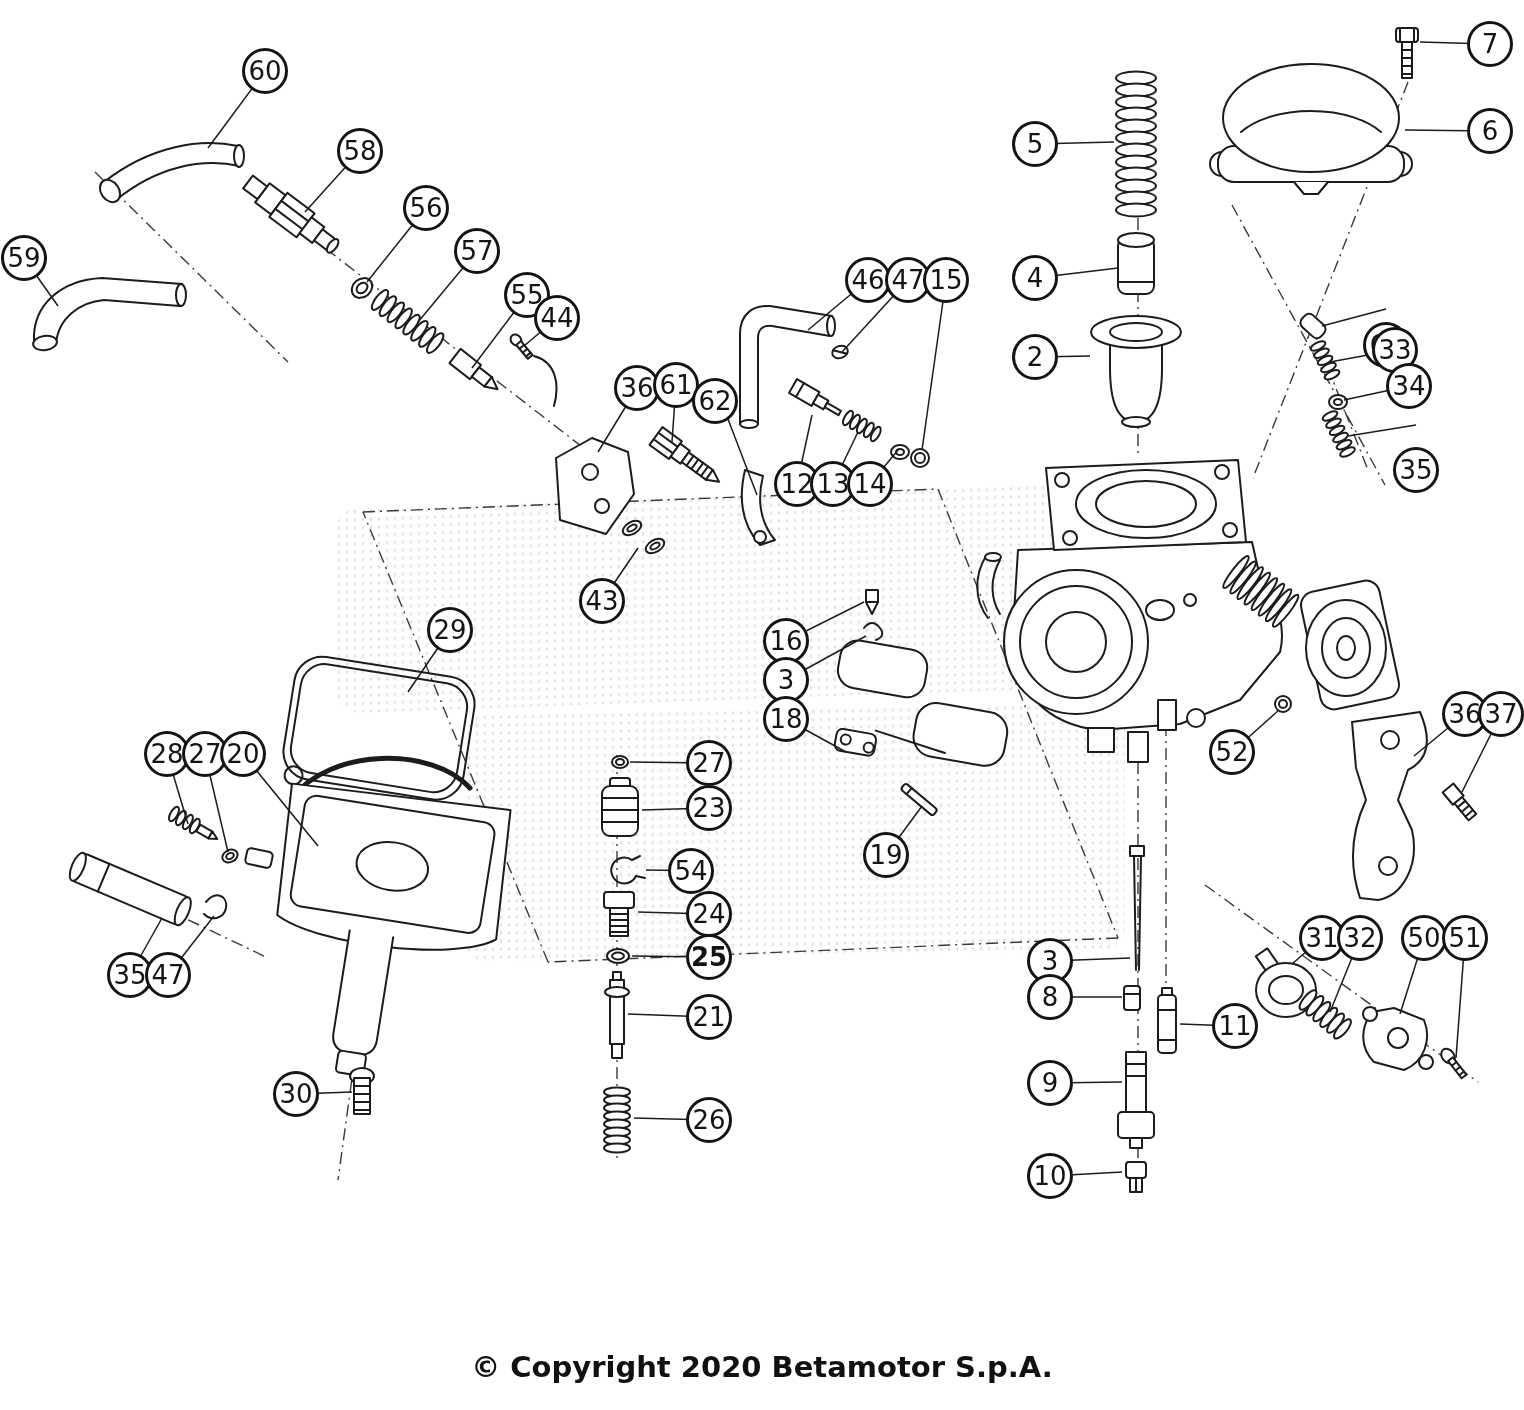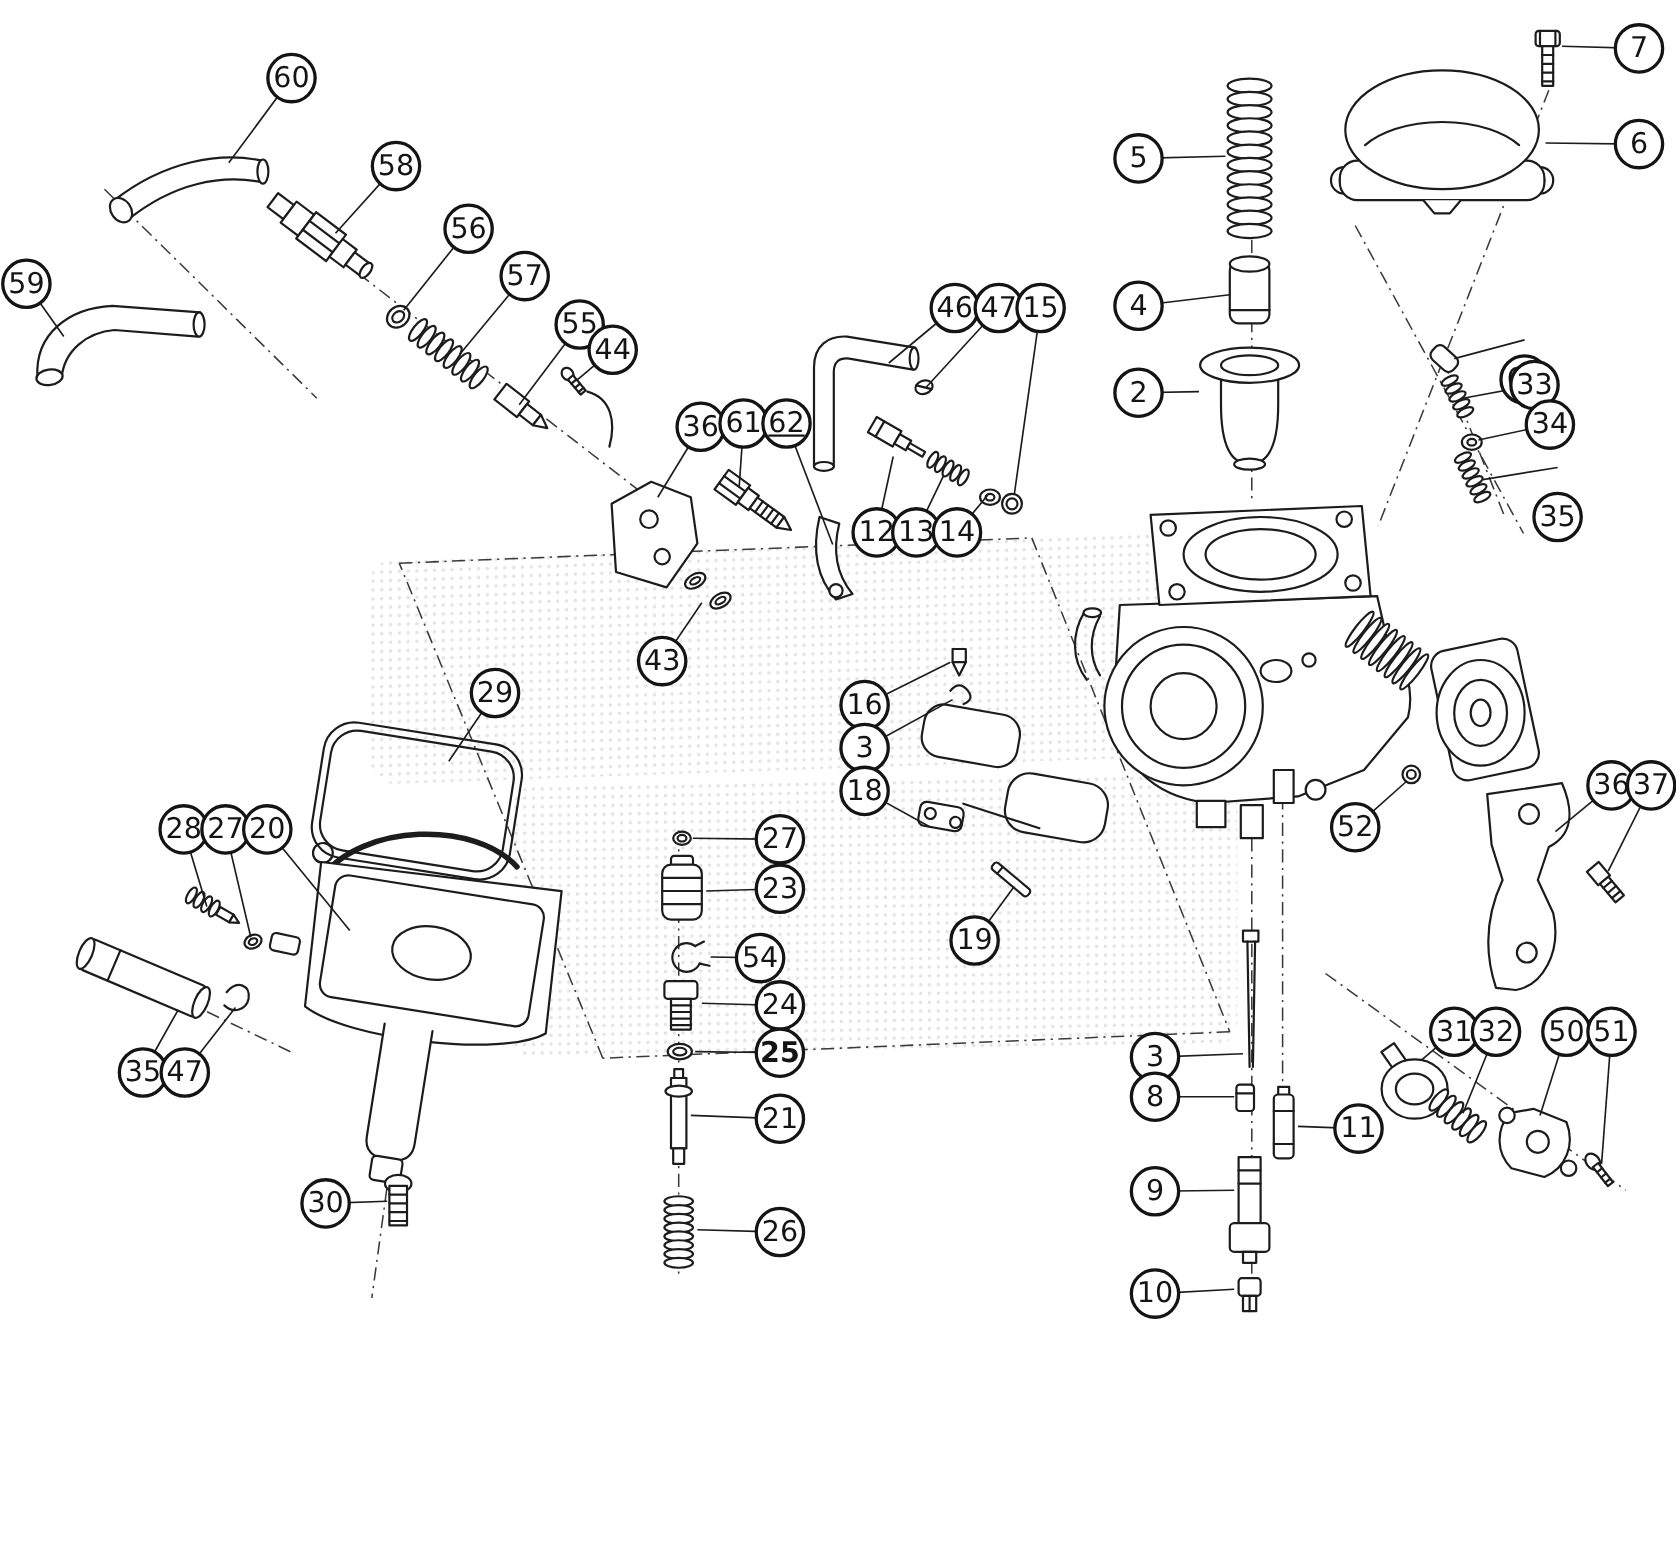--- a/index.html
+++ b/index.html
@@ -505,33 +505,34 @@
         <line x1="1322" y1="938" x2="1292" y2="964"></line>
         <line x1="1360" y1="938" x2="1330" y2="1012"></line>
         <line x1="1424" y1="938" x2="1400" y2="1014"></line>
         <line x1="1465" y1="938" x2="1456" y2="1058"></line>
         <line x1="130" y1="975" x2="162" y2="918"></line>
         <line x1="168" y1="975" x2="214" y2="916"></line>
         <line x1="296" y1="1094" x2="352" y2="1092"></line>
       </g>
   </svg>
 
+  <div class="copyright">© Copyright 2020 Betamotor S.p.A.</div>
 <div class="callout" style="left: 242px; top: 48px;">60</div>
     <div class="callout" style="left: 337px; top: 128px;">58</div>
     <div class="callout" style="left: 403px; top: 185px;">56</div>
     <div class="callout" style="left: 454px; top: 228px;">57</div>
     <div class="callout" style="left: 504px; top: 272px;">55</div>
     <div class="callout" style="left: 534px; top: 295px;">44</div>
     <div class="callout" style="left: 1px; top: 235px;">59</div>
     <div class="callout" style="left: 845px; top: 257px;">46</div>
     <div class="callout" style="left: 885px; top: 257px;">47</div>
     <div class="callout" style="left: 923px; top: 257px;">15</div>
     <div class="callout" style="left: 614px; top: 365px;">36</div>
     <div class="callout" style="left: 653px; top: 362px;">61</div>
-    <div class="callout" style="left: 692px; top: 362px; text-decoration: underline;">62</div>
+    <div class="callout" style="left: 692px; top: 378px;">62</div>
     <div class="callout" style="left: 774px; top: 461px;">12</div>
     <div class="callout" style="left: 810px; top: 461px;">13</div>
     <div class="callout" style="left: 847px; top: 461px;">14</div>
     <div class="callout" style="left: 1012px; top: 121px;">5</div>
     <div class="callout" style="left: 1012px; top: 255px;">4</div>
     <div class="callout" style="left: 1012px; top: 334px;">2</div>
     <div class="callout" style="left: 1467px; top: 21px;">7</div>
     <div class="callout" style="left: 1467px; top: 108px;">6</div>
     <div class="callout" style="left: 1363px; top: 286px; margin-top: 36px;">63</div>
     <div class="callout" style="left: 1372px; top: 327px;">33</div>

